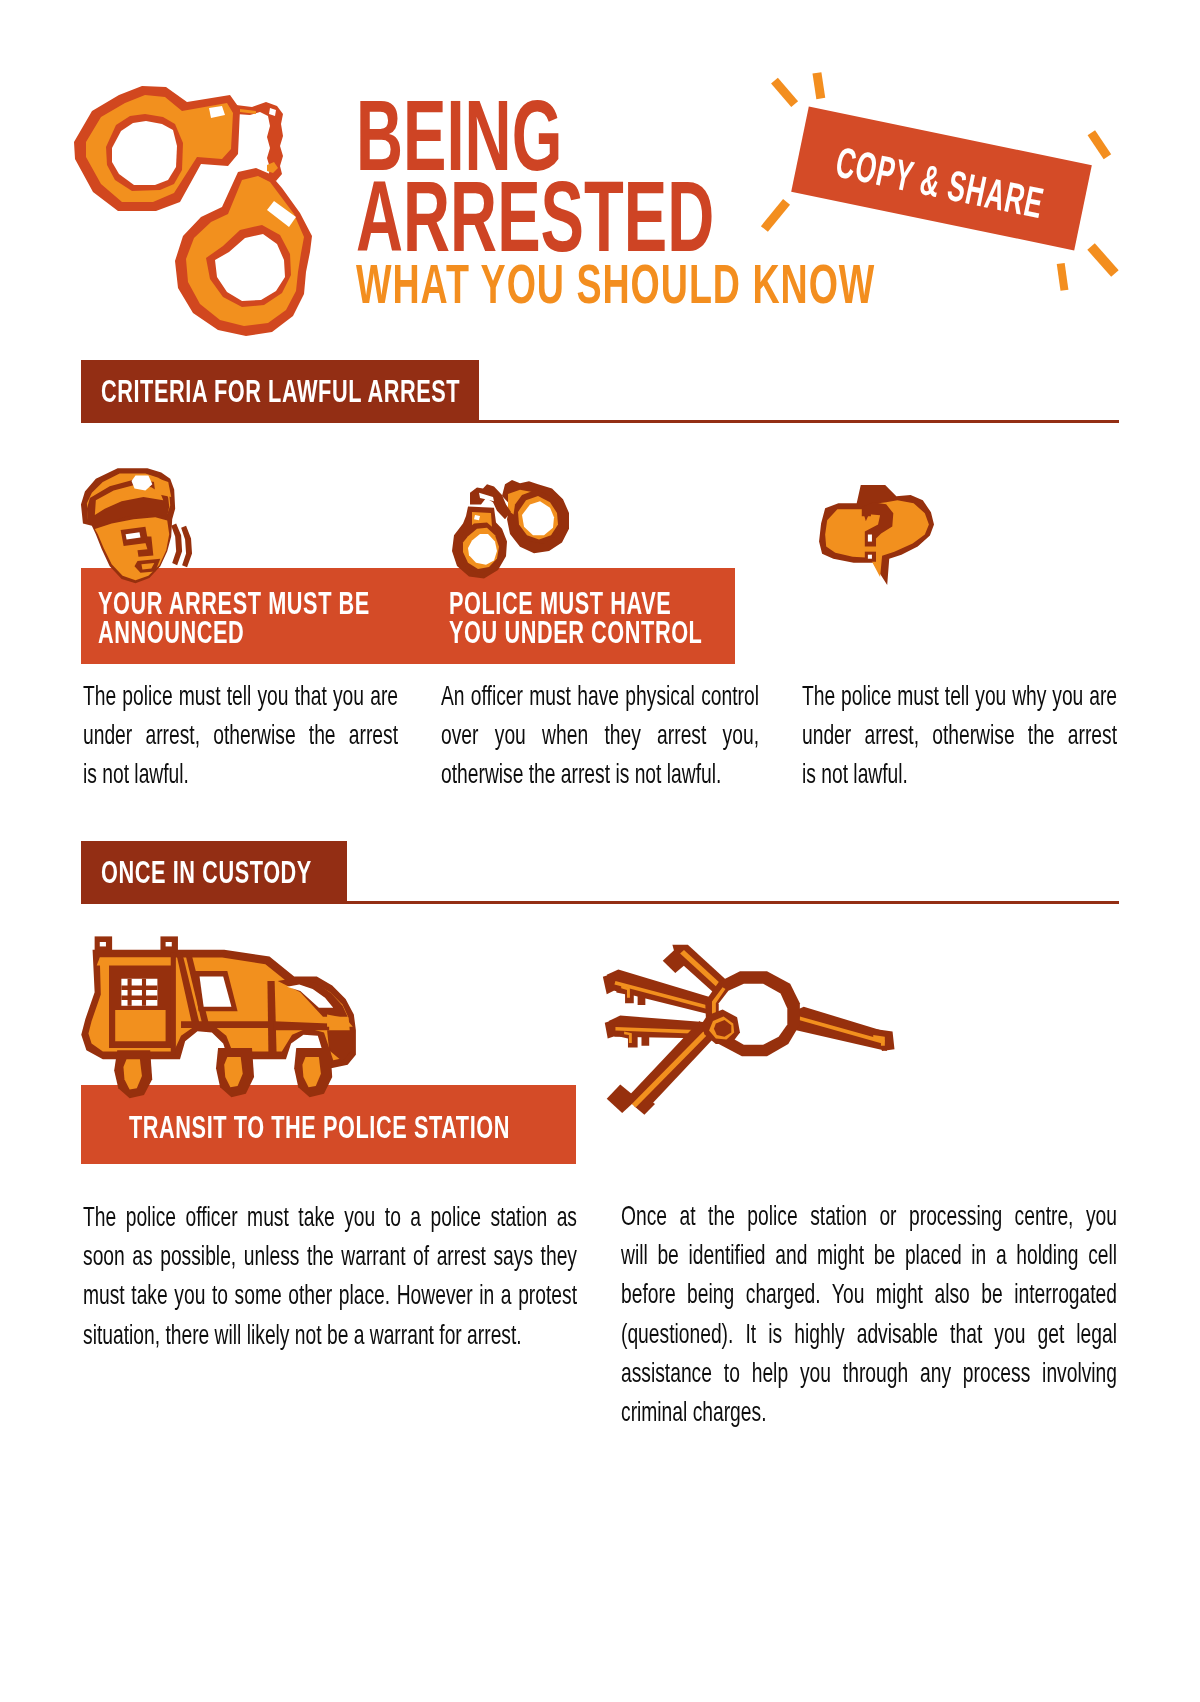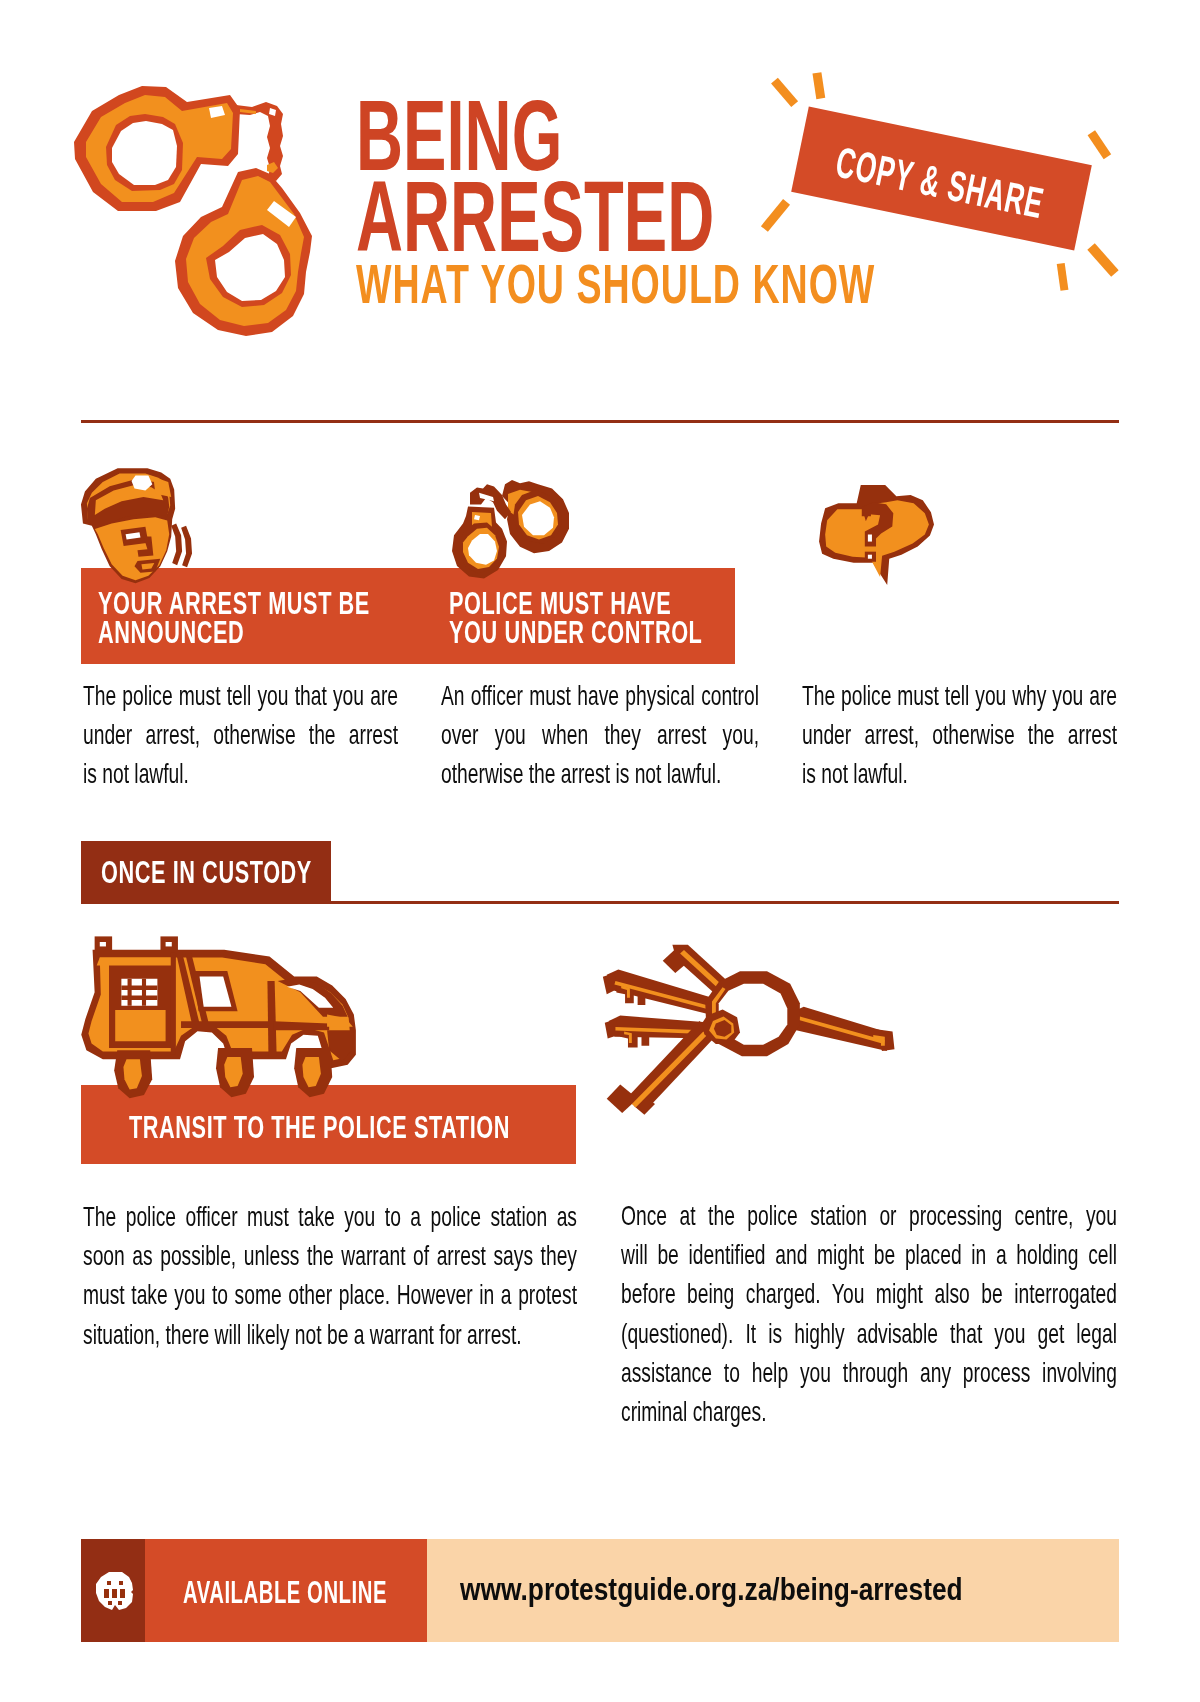--- a/index.html
+++ b/index.html
@@ -107,20 +107,23 @@
     <div class="ray" style="left:8.8px;top:32.7px;width:31.4px;height:9px;transform:rotate(49.3deg);"></div>
     <div class="ray" style="left:46.1px;top:25.6px;width:25.7px;height:9px;transform:rotate(81.5deg);"></div>
     <div class="ray" style="left:324.6px;top:84.9px;width:28.5px;height:9px;transform:rotate(56.3deg);"></div>
     <div class="ray" style="left:-1.6px;top:156.2px;width:34.9px;height:9px;transform:rotate(-50.7deg);"></div>
     <div class="ray" style="left:324.8px;top:200.1px;width:35.9px;height:10px;transform:rotate(48.5deg);"></div>
     <div class="ray" style="left:289.1px;top:218.4px;width:27.2px;height:8px;transform:rotate(82.0deg);"></div>
     <div class="bg"></div>
     <div class="lbl"><i>COPY &amp; SHARE</i></div>
   </div>
 
+  <div class="sec-bar" style="left:81px;top:360px;width:398px;">
+    <span>CRITERIA FOR LAWFUL ARREST</span>
+  </div>
   <div class="sec-rule" style="left:81px;top:420px;width:1038px;"></div>
 
   <div class="ic" id="ic-officer">
       <svg viewBox="0 0 120 120" width="119" height="128" preserveAspectRatio="none">
  <path d="M42 2 L72 2 L86 6 L95 12 L99 22 L100 40 L97 50 L96 66 L92 80 L85 94 L74 105 L60 110 L46 106 L34 94 L26 78 L20 64 L16 56 L7 54 L5 36 L9 24 L20 12 Z" fill="#96300D"></path>
  <path d="M44 7 L70 7 L83 11 L91 16 L94 25 L95 37 L92 45 L70 43 L48 46 L30 52 L18 55 L12 50 L11 35 L16 25 L27 15 Z" fill="#F2901E"></path>
  <path d="M14 30 L34 19 L58 13 L80 15 L90 21 L93 30 L94 38 L92 47 L70 44 L48 48 L30 55 L19 59 L12 51 L11 40 Z" fill="#96300D"></path>
  <path d="M20 32 L38 23 L58 18 L76 20 L85 25 L88 32 L68 29 L46 33 L29 40 L19 46 Z" fill="#F2901E"></path>
  <path d="M60 9 L73 9 L77 17 L70 23 L59 21 L56 14 Z" fill="#FFFFFF"></path>
  <path d="M78 10 L93 15 L96 29 L80 26 Z" fill="#F2901E"></path>
@@ -186,21 +189,21 @@
  <path d="M51 51 L55 51 L55 58 L51 58 Z" fill="#FFFFFF"></path>
  <path d="M51 71 L55 71 L55 75 L51 75 Z" fill="#FFFFFF"></path>
 </svg>
     </div>
   <div class="body-txt" style="left:802px;top:676px;width:450px;">
       <div class="body-line">The police must tell you why you are</div>
       <div class="body-line">under arrest, otherwise the arrest</div>
       <div class="body-line last">is not lawful.</div>
     </div>
 
-  <div class="sec-bar" style="left:81px;top:841px;width:250px;">
+  <div class="sec-bar" style="left:81px;top:841px;width:250px;padding-left:16px;">
     <span>ONCE IN CUSTODY</span>
   </div>
   <div class="sec-rule" style="left:81px;top:901px;width:1038px;"></div>
 
   <div class="ic" id="ic-van">
       <svg viewBox="0 0 280 180" width="288" height="201" preserveAspectRatio="none">
  <g>
   <path d="M22 12 L39 12 L39 26 L22 26 Z" fill="#96300D"></path>
   <path d="M86 12 L103 12 L103 26 L86 26 Z" fill="#96300D"></path>
   <path d="M27 17 L33 17 L33 21 L27 21 Z" fill="#FFFFFF"></path>
@@ -302,33 +305,14 @@
     </div>
   <div class="body-txt" style="left:621px;top:1196px;width:708.6px;">
       <div class="body-line">Once at the police station or processing centre, you</div>
       <div class="body-line">will be identified and might be placed in a holding cell</div>
       <div class="body-line">before being charged. You might also be interrogated</div>
       <div class="body-line">(questioned). It is highly advisable that you get legal</div>
       <div class="body-line">assistance to help you through any process involving</div>
       <div class="body-line last">criminal charges.</div>
     </div>
 
-  <div id="footer">
-    <div id="footer-dark">
-      <div id="globe">
-          <svg viewBox="0 0 38 38" width="38" height="38">
- <path d="M13 0 L26 0 L33 5 L36 11 L37 18 L35 20 L37 22 L36 30 L30 36 L23 38 L19 33 L16 38 L9 35 L3 29 L0 21 L0 12 L5 5 Z" fill="#FFFFFF"></path>
- <path d="M11 9 L15 9 L15 13 L11 13 Z" fill="#96300D"></path>
- <path d="M23 9 L27 9 L27 13 L23 13 Z" fill="#96300D"></path>
- <path d="M8 17 L13 17 L13 26 L8 26 Z" fill="#96300D"></path>
- <path d="M16 17 L21 17 L21 26 L16 26 Z" fill="#96300D"></path>
- <path d="M24 17 L29 17 L29 26 L24 26 Z" fill="#96300D"></path>
- <path d="M12 29 L16 29 L16 33 L12 33 Z" fill="#96300D"></path>
- <path d="M22 29 L26 29 L26 33 L22 33 Z" fill="#96300D"></path>
-</svg>
-        </div>
-    </div>
-    <div id="footer-red"></div>
-    <span id="footer-label">AVAILABLE ONLINE</span>
-    <span id="footer-url">www.protestguide.org.za/being-arrested</span>
-  </div>
 
 </div>
 
 </body></html>

